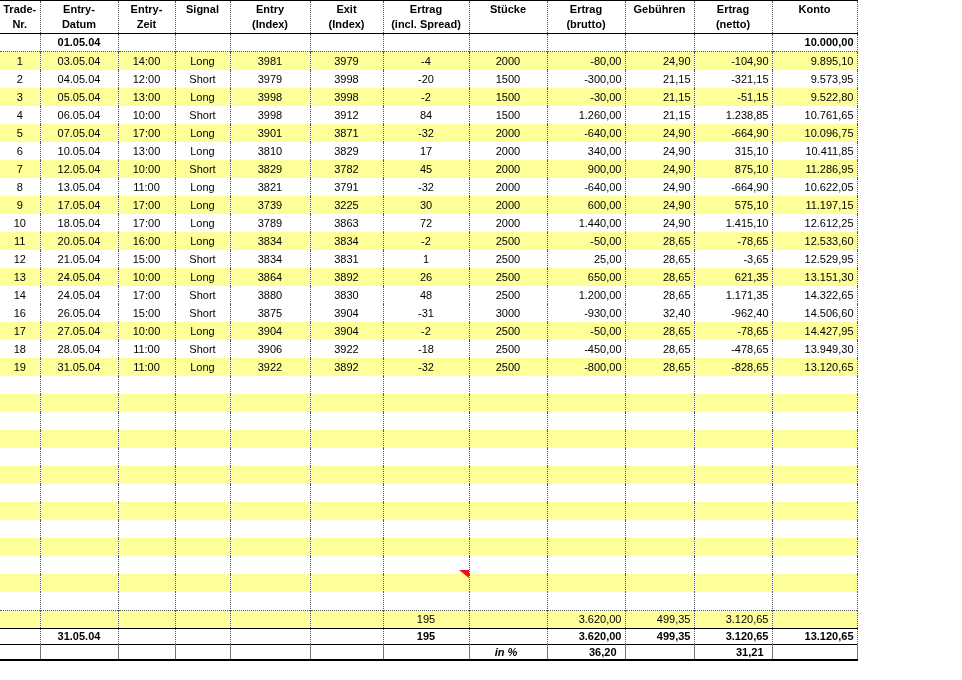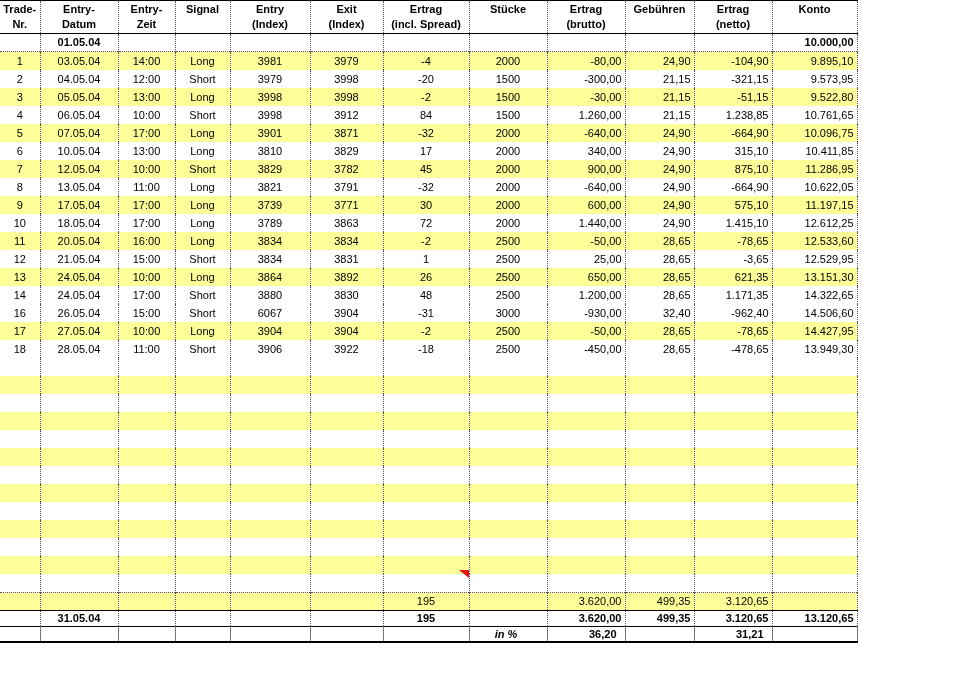--- a/index.html
+++ b/index.html
@@ -246,21 +246,21 @@
           <td class="r">24,90</td>
           <td class="r">-664,90</td>
           <td class="r">10.622,05</td>
         </tr>
         <tr class="data stripe">
           <td class="c">9</td>
           <td class="c">17.05.04</td>
           <td class="c">17:00</td>
           <td class="c">Long</td>
           <td class="c">3739</td>
-          <td class="c">3771</td>
+          <td class="c">3225</td>
           <td class="c">30</td>
           <td class="c">2000</td>
           <td class="r">600,00</td>
           <td class="r">24,90</td>
           <td class="r">575,10</td>
           <td class="r">11.197,15</td>
         </tr>
         <tr class="data">
           <td class="c">10</td>
           <td class="c">18.05.04</td>
@@ -329,21 +329,21 @@
           <td class="r">1.200,00</td>
           <td class="r">28,65</td>
           <td class="r">1.171,35</td>
           <td class="r">14.322,65</td>
         </tr>
         <tr class="data">
           <td class="c">16</td>
           <td class="c">26.05.04</td>
           <td class="c">15:00</td>
           <td class="c">Short</td>
-          <td class="c">6067</td>
+          <td class="c">3875</td>
           <td class="c">3904</td>
           <td class="c">-31</td>
           <td class="c">3000</td>
           <td class="r">-930,00</td>
           <td class="r">32,40</td>
           <td class="r">-962,40</td>
           <td class="r">14.506,60</td>
         </tr>
         <tr class="data stripe">
           <td class="c">17</td>
@@ -366,20 +366,34 @@
           <td class="c">Short</td>
           <td class="c">3906</td>
           <td class="c">3922</td>
           <td class="c">-18</td>
           <td class="c">2500</td>
           <td class="r">-450,00</td>
           <td class="r">28,65</td>
           <td class="r">-478,65</td>
           <td class="r">13.949,30</td>
         </tr>
+        <tr class="data stripe">
+          <td class="c">19</td>
+          <td class="c">31.05.04</td>
+          <td class="c">11:00</td>
+          <td class="c">Long</td>
+          <td class="c">3922</td>
+          <td class="c">3892</td>
+          <td class="c">-32</td>
+          <td class="c">2500</td>
+          <td class="r">-800,00</td>
+          <td class="r">28,65</td>
+          <td class="r">-828,65</td>
+          <td class="r">13.120,65</td>
+        </tr>
         <tr class="empty">
           <td class="c"></td>
           <td class="c"></td>
           <td class="c"></td>
           <td class="c"></td>
           <td class="c"></td>
           <td class="c"></td>
           <td class="c"></td>
           <td class="c"></td>
           <td class="r"></td>

